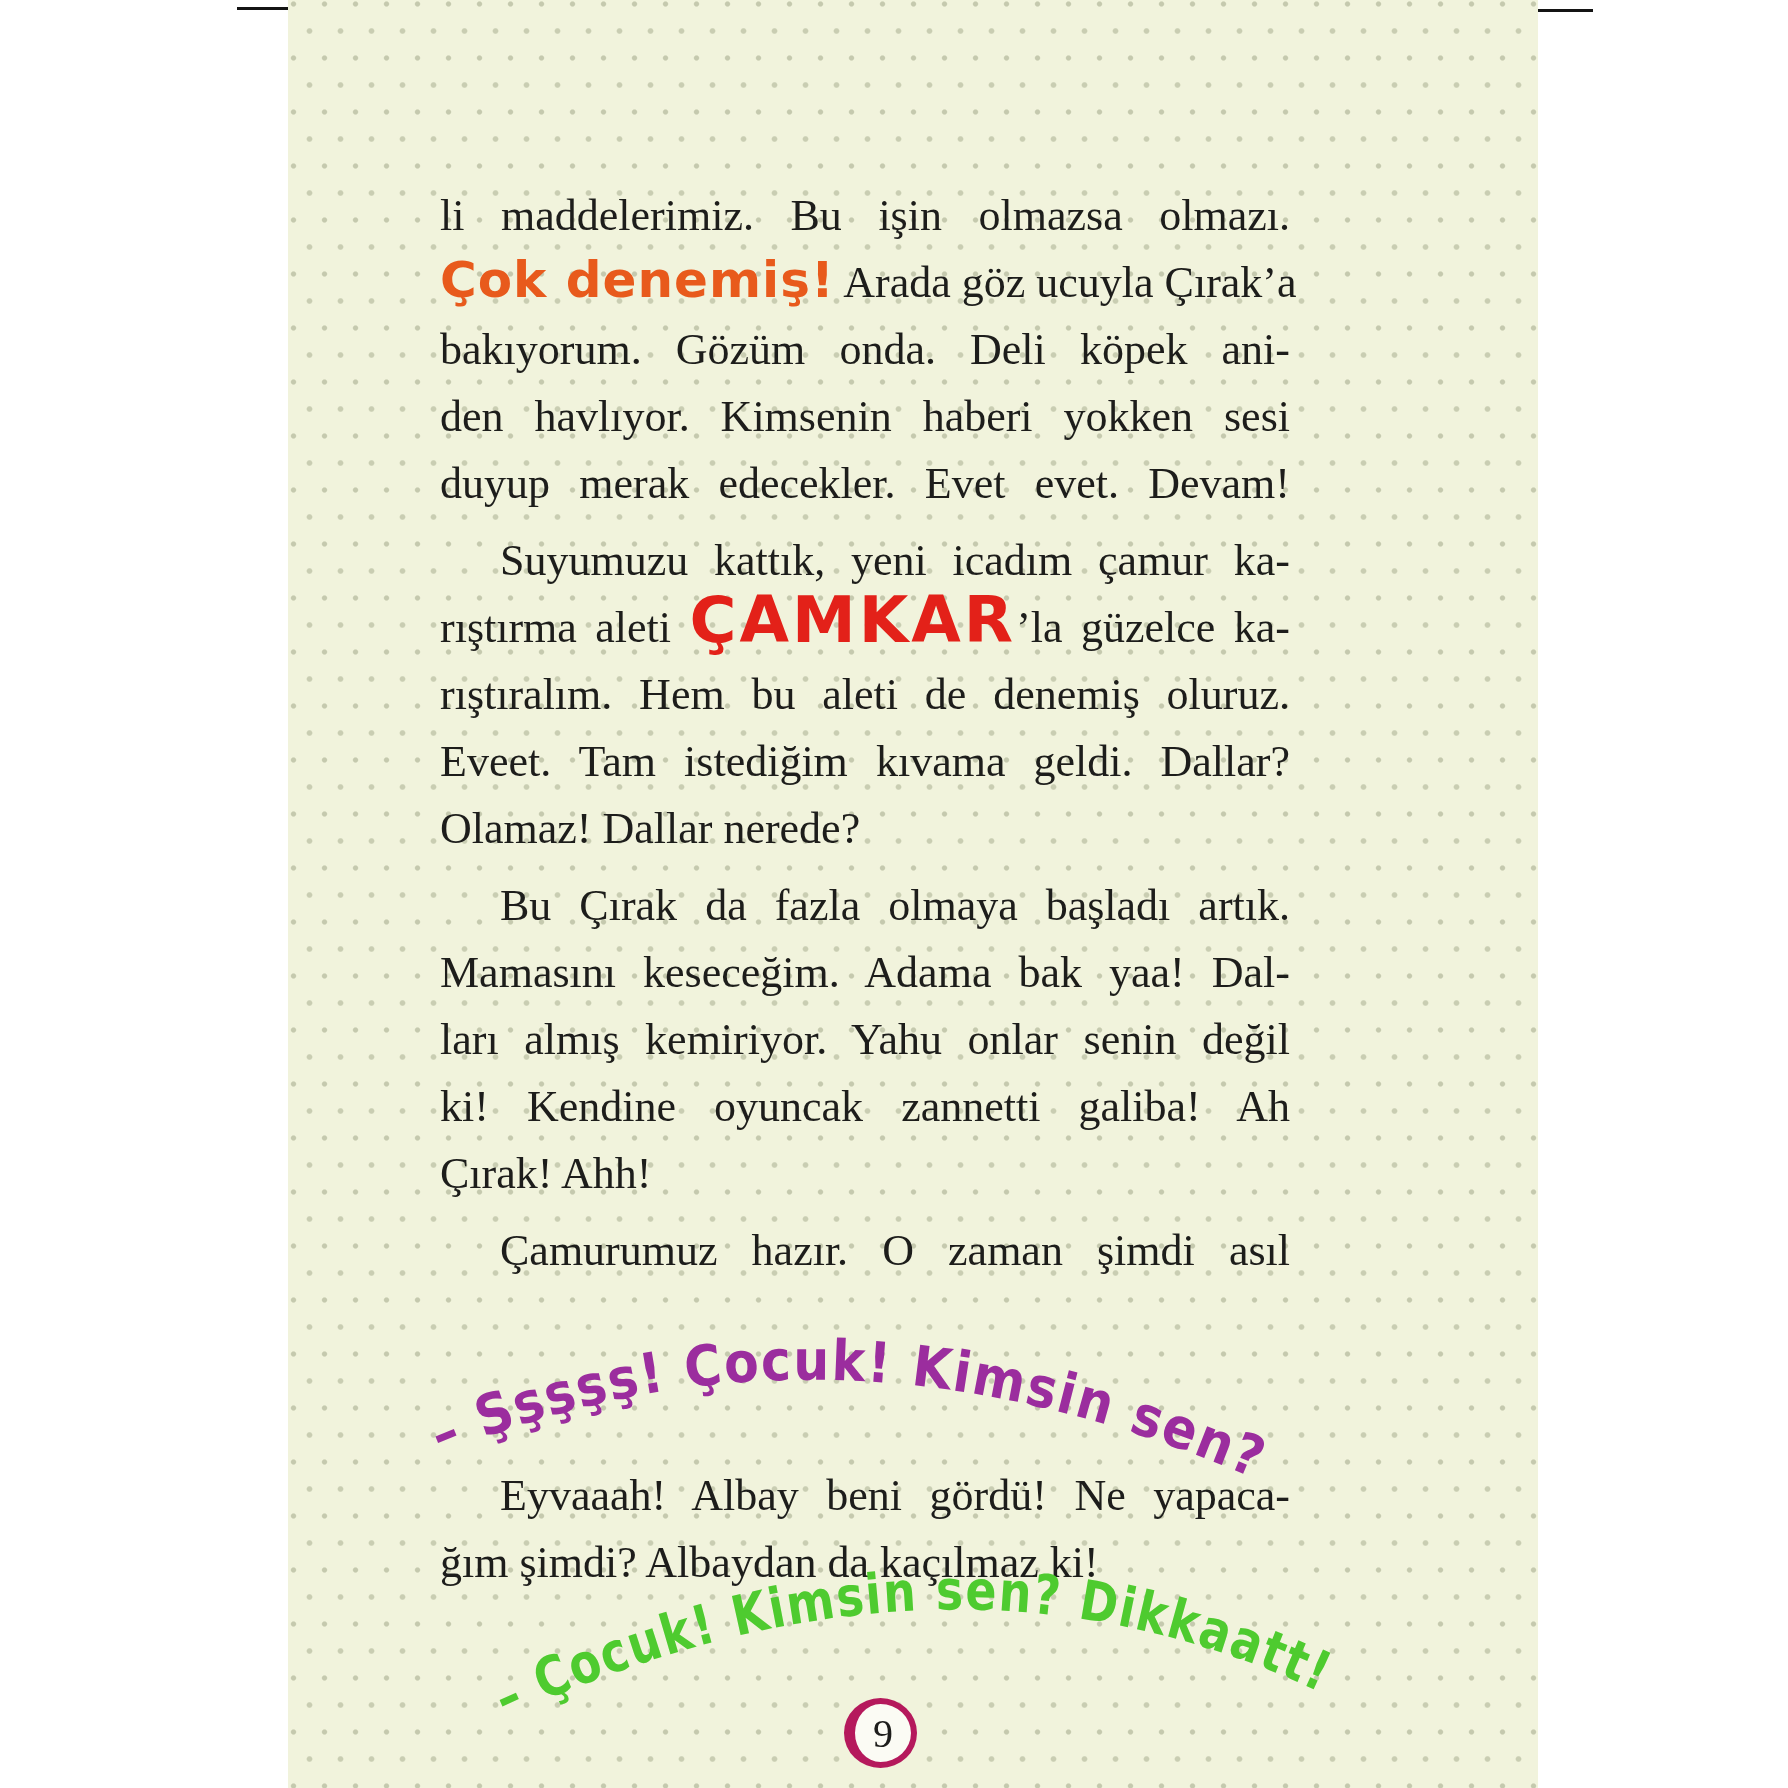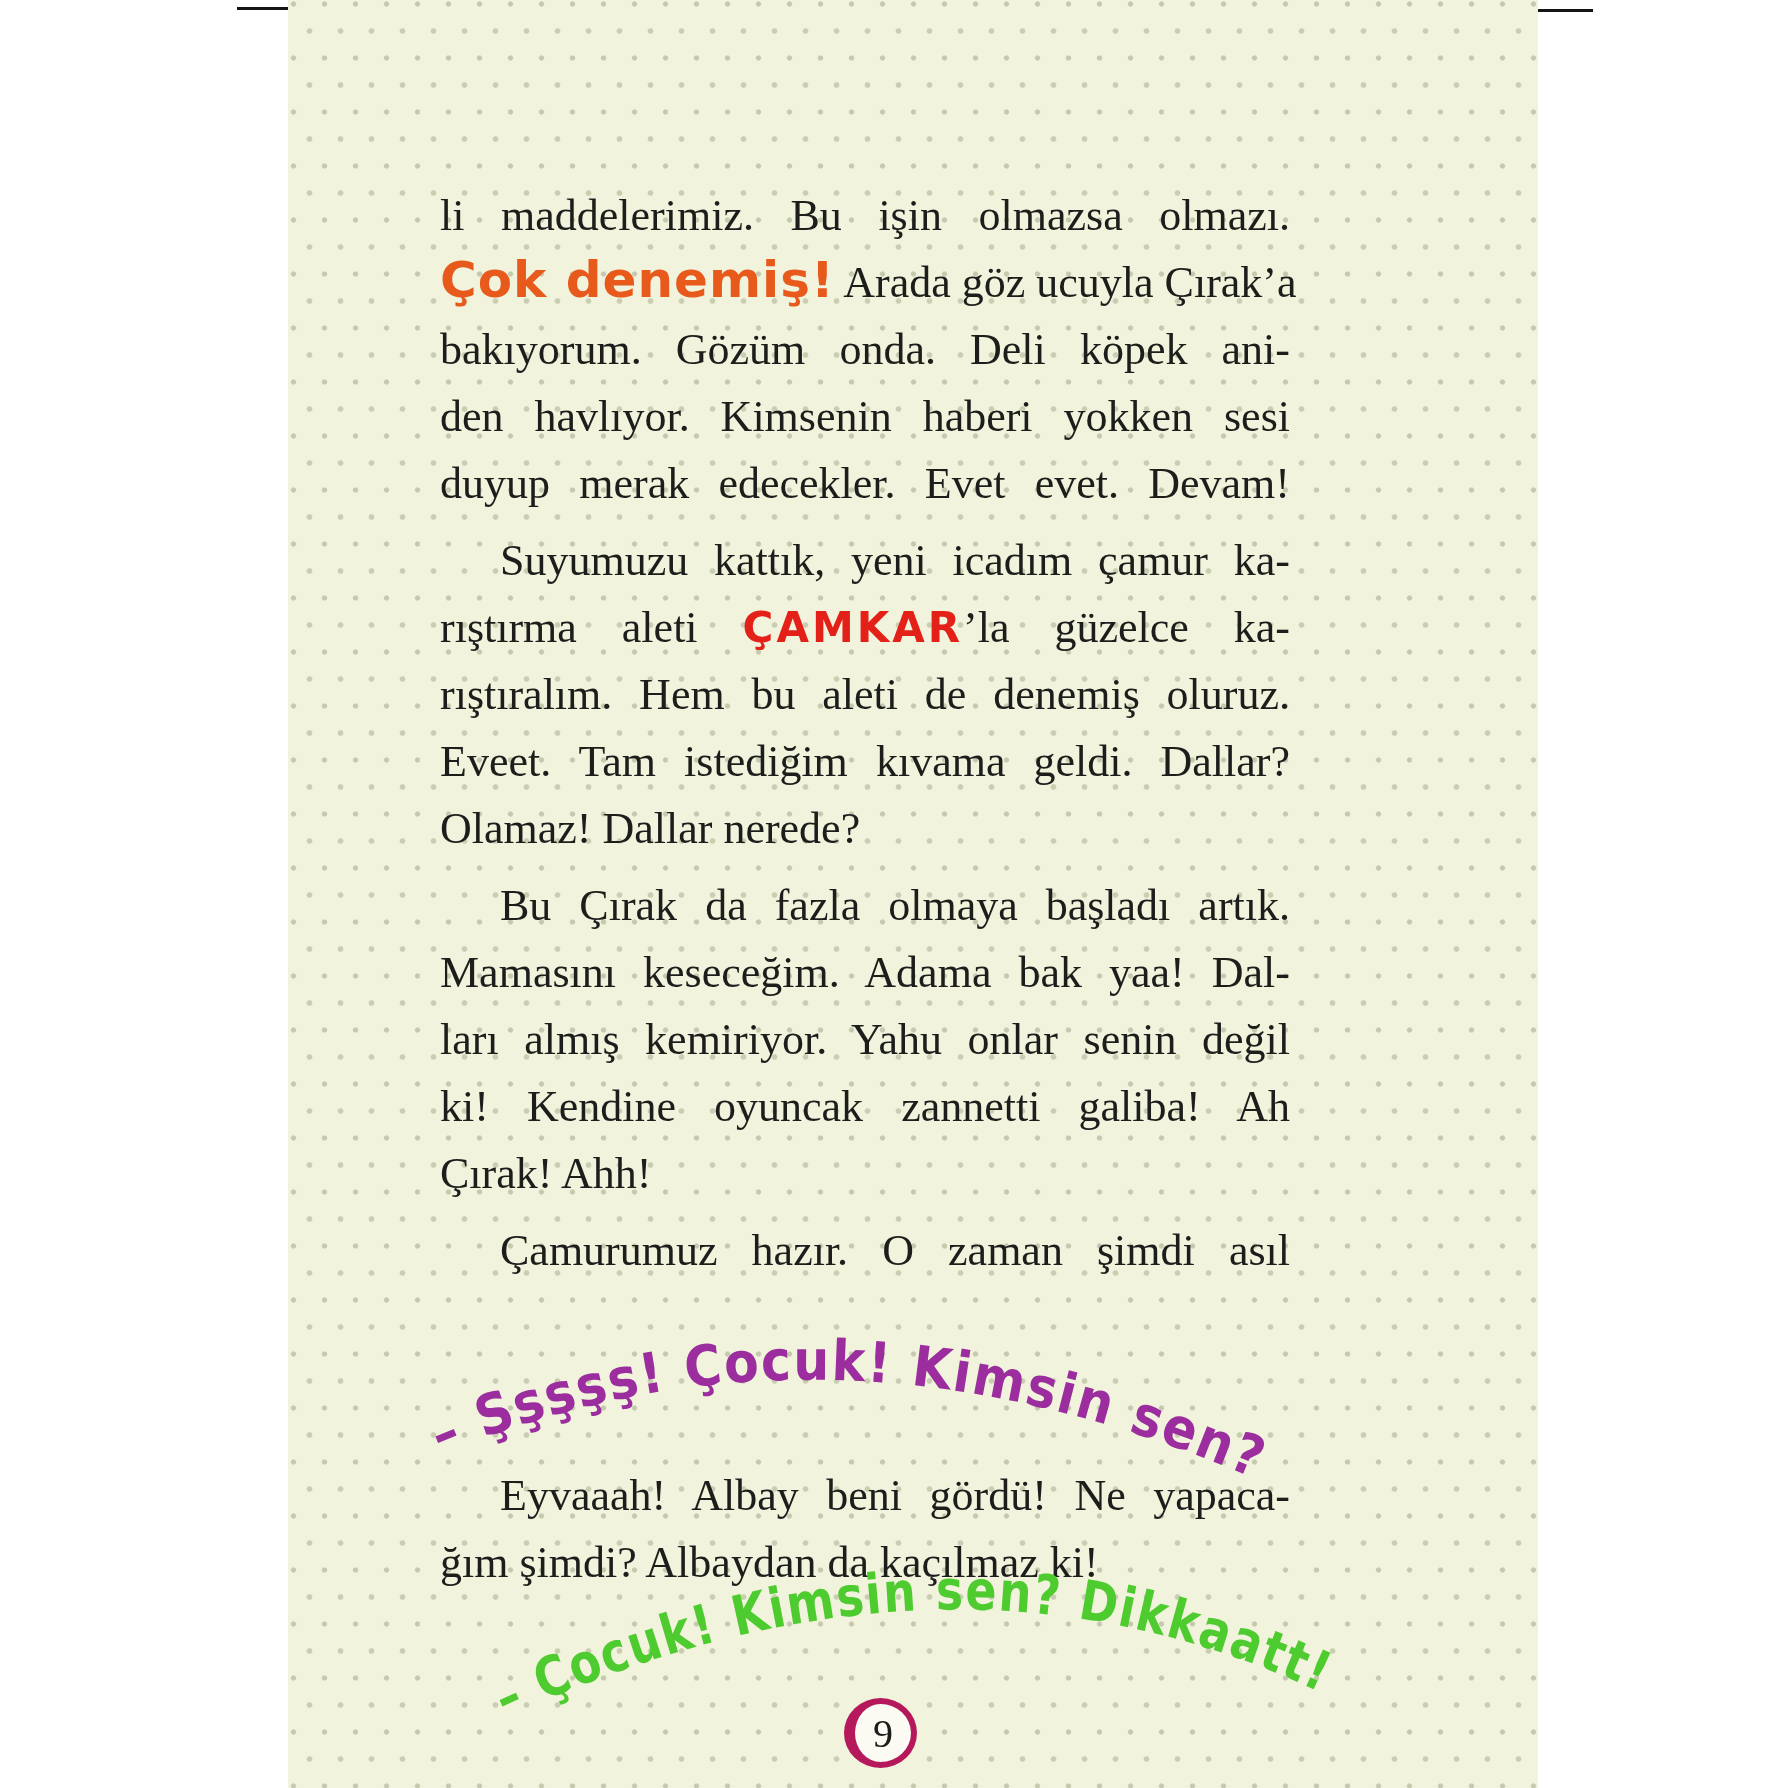--- a/index.html
+++ b/index.html
@@ -33,21 +33,21 @@
   }
   .line.last { text-align:right; text-align-last:left; }
   .line.indent { text-indent:60px; }
 
   .hand-orange {
     font-family:"DejaVu Sans", sans-serif; font-weight:bold;
     font-size:50px; color:#e85a1c; line-height:0; letter-spacing:1px;
   }
   .hand-red {
     font-family:"DejaVu Sans", sans-serif; font-weight:bold;
-    font-size:42px; color:#e32119; line-height:0; letter-spacing:3px;
+    font-size:64px; color:#e32119; line-height:0; letter-spacing:3px;
   }
 
   .para5 {
     position:absolute; left:152px; top:1462px; width:850px;
     color:#1d1d1b; font-size:44px;
   }
 
   svg.arcs { position:absolute; left:0; top:0; pointer-events:none; }
   svg.arcs text {
     font-family:"DejaVu Sans", sans-serif; font-weight:bold;

